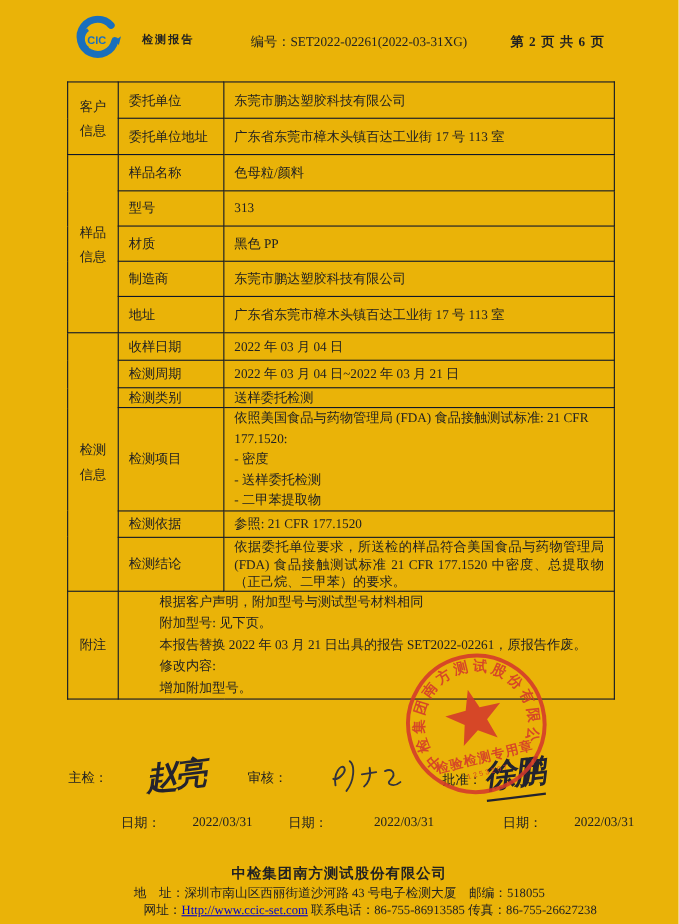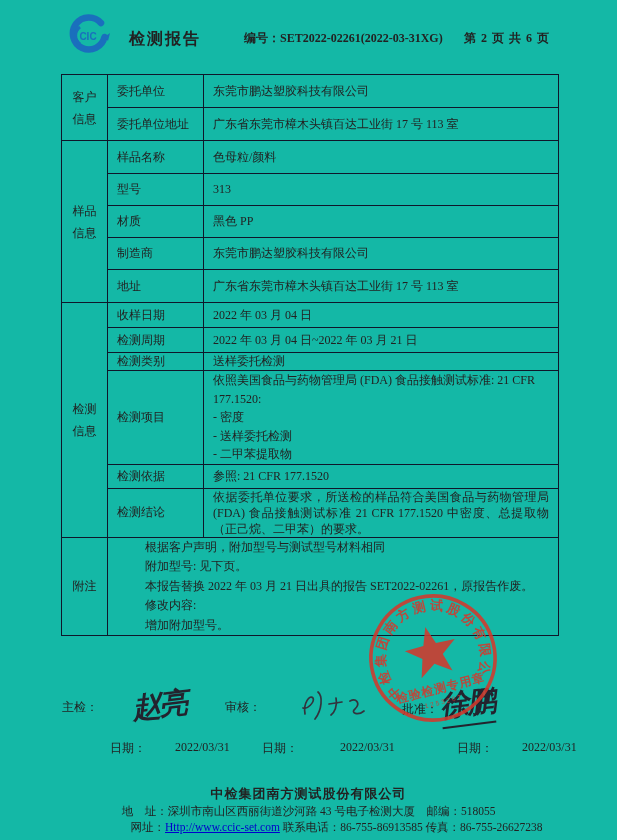--- a/index.html
+++ b/index.html
@@ -1,22 +1,22 @@
 <!DOCTYPE html>
 <html><head>
 <meta charset="utf-8">
 <style>
   html,body{margin:0;padding:0;background:#fff;}
-  .page{position:relative;width:617px;height:840px;background:#14b8a6;overflow:hidden;
+  .page{position:relative;width:617px;height:840px;background:#eab308;overflow:hidden;
         font-family:"Liberation Serif","DejaVu Serif",serif;color:#222;}
 
   
   .hdr-logo{position:absolute;left:64px;top:14px;width:48px;height:44px;}
-  .hdr-title{position:absolute;left:129px;top:29px;font-size:16px;font-weight:bold;letter-spacing:2px;text-align:right;}
-  .hdr-no{position:absolute;left:244px;top:30px;font-size:12px;font-weight:bold;}
+  .hdr-title{position:absolute;left:129px;top:29px;font-size:10px;font-weight:bold;letter-spacing:2px;text-align:right;}
+  .hdr-no{position:absolute;left:228px;top:30px;font-size:12px;font-weight:normal;}
   .hdr-page{position:absolute;left:464px;top:30px;font-size:12px;font-weight:bold;letter-spacing:1px;}
 
   
   table.rpt{position:absolute;left:61px;top:74px;border-collapse:collapse;table-layout:fixed;width:497px;}
   table.rpt td{border:1px solid #0f172a;font-size:12px;color:#222;padding:0 9px;vertical-align:middle;
                overflow:hidden;}
   td.sec{text-align:center;padding:0;font-size:12px;}
   td.sec div{line-height:22px;}
   td.lbl{}
   td.val{}

